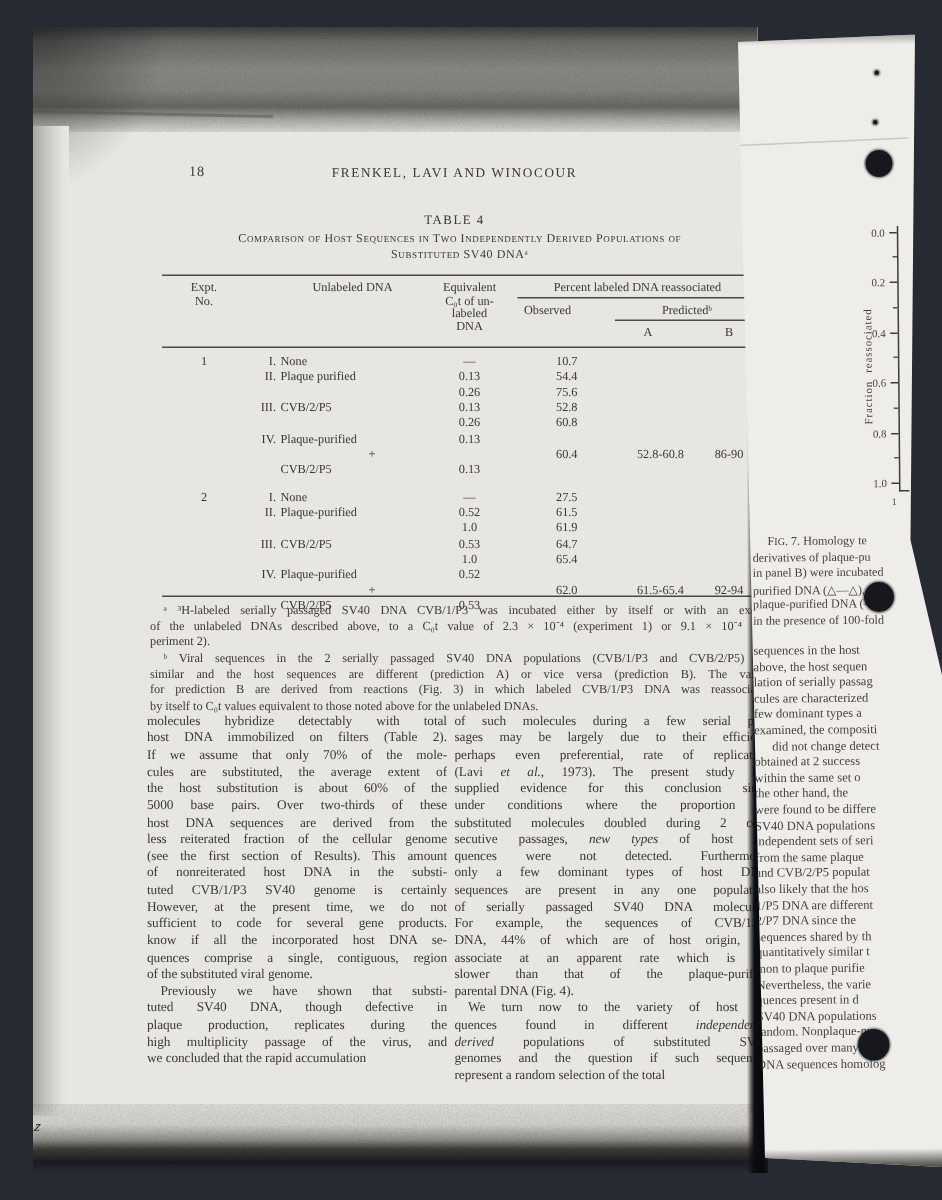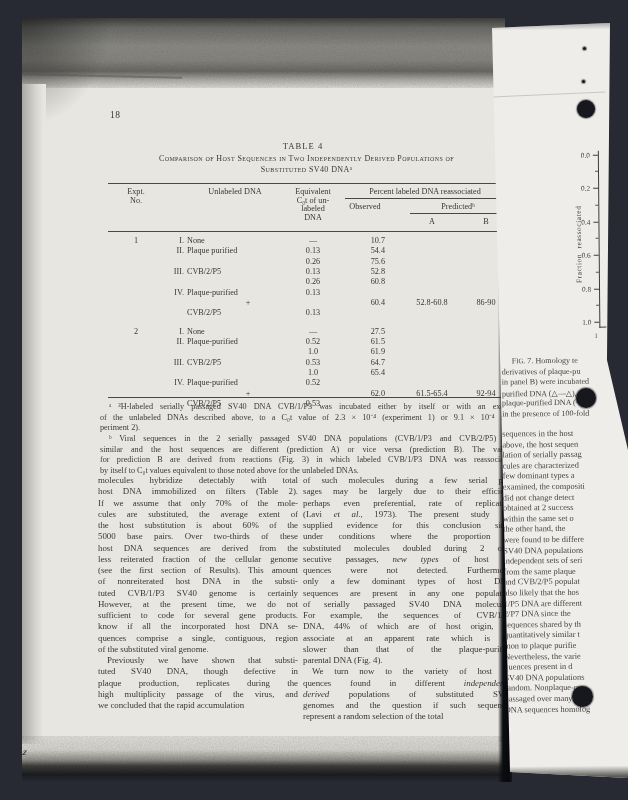--- a/index.html
+++ b/index.html
@@ -15,38 +15,38 @@
   .band-corner{position:absolute;left:0;top:0;width:90px;height:110px;
         background:radial-gradient(ellipse at 0% 0%,rgba(25,25,25,.55),rgba(25,25,25,0) 70%);}
   .crease{position:absolute;left:0;top:57px;width:160px;height:2px;background:#54534e;opacity:.5;transform:rotate(1.2deg);}
   .band-left{position:absolute;left:0;top:66px;width:24px;height:660px;
         background:linear-gradient(90deg,#aaa8a3,#d5d3ce 55%,#e8e6e1 90%);}
   .band-bottom{position:absolute;left:0;bottom:0;width:100%;height:46px;
         background:linear-gradient(180deg,rgba(232,230,225,0) 0%,#dcdad5 30%,#94938c 52%,#403f3c 65%,#1c1d23 84%,#272933 100%);}
   svg.noise{position:absolute;left:0;opacity:.5;mix-blend-mode:multiply;pointer-events:none;}
   .zmark{position:absolute;left:1px;top:728px;font-size:10px;font-style:italic;color:#23231f;transform:skewX(-12deg);}
   
-  .pgnum{position:absolute;left:88px;top:92px;font-size:9.5px;letter-spacing:.5px;}
+  .pgnum{position:absolute;left:104px;top:92px;font-size:9.5px;letter-spacing:.5px;}
   .runhead{position:absolute;left:86px;top:92px;width:390px;text-align:center;font-size:8.8px;letter-spacing:1.1px;}
   .ttitle{position:absolute;left:86px;top:123px;width:390px;text-align:center;font-size:8.6px;letter-spacing:1px;}
   .tcap{position:absolute;left:86px;width:397px;text-align:center;font-size:8px;
         font-variant:small-caps;letter-spacing:.4px;}
   
   .tbl{position:absolute;left:86px;top:163px;width:397px;height:242px;font-size:8.2px;color:#393734;}
   .rule{position:absolute;background:#4a4843;height:1px;}
   .hcell{position:absolute;text-align:center;white-space:nowrap;}
   .trow{position:absolute;left:0;width:100%;height:10.3px;}
   .tc{position:absolute;top:0;white-space:nowrap;text-align:right;}
   .c-no{left:18px;width:20px;text-align:center;}
   .c-num{left:50px;width:26px;text-align:right;}
   .c-label{left:79px;}
   .c-plus{left:128px;width:24px;text-align:center;}
   .c-cot{left:185px;width:40px;text-align:center;}
   .c-obs{left:237px;width:40px;text-align:right;}
-  .c-a{left:300px;width:48px;text-align:center;}
+  .c-a{left:300px;width:48px;}
   .c-b{left:356px;width:44px;text-align:center;}
   
   .fn{position:absolute;left:78px;width:405px;font-size:8.2px;color:#3c3a36;}
   .fn .jline{width:414px;height:10.6px;line-height:10.6px;}
   
   .bcol{position:absolute;top:457px;font-size:8.9px;color:#3a3835;letter-spacing:-0.05px;}
   .bcol .jline{height:11.25px;line-height:11.25px;}
   .jline{text-align:justify;text-align-last:justify;overflow:hidden;}
   .jlast{text-align-last:auto;}
   .indent{text-indent:9px;}
@@ -97,20 +97,21 @@
     <svg class="noise" width="483" height="40" style="bottom:6px">
       <filter id="nf2">
           <feTurbulence type="fractalNoise" baseFrequency="0.8" numOctaves="2" stitchTiles="stitch"></feTurbulence>
       <feColorMatrix type="matrix" values="0 0 0 0 0.25 0 0 0 0 0.25 0 0 0 0 0.24 0 0 0 0.7 0"></feColorMatrix>
         </filter>
       <rect width="483" height="40" filter="url(#nf2)"></rect>
     </svg>
     <div class="zmark">z</div>
 
     <div class="pgnum">18</div>
+    <div class="runhead">FRENKEL, LAVI AND WINOCOUR</div>
 
     <div class="ttitle">TABLE 4</div>
     <div class="tcap" style="top:136px">Comparison of Host Sequences in Two Independently Derived Populations of</div>
     <div class="tcap" style="top:147px">Substituted SV40 DNAᵃ</div>
 
     <div class="tbl">
       <div class="rule" style="top:2px;left:0;width:397px;height:1.2px"></div>
       <div class="hcell" style="left:8px;top:6px;width:40px">Expt.</div>
       <div class="hcell" style="left:8px;top:14.5px;width:40px">No.</div>
       <div class="hcell" style="left:57px;top:6px;width:140px">Unlabeled DNA</div>
@@ -313,21 +314,21 @@
           <div class="fline fcap" style="left: 12px; top: 357.2px;">in panel B) were incubated</div>
           <div class="fline fcap" style="left: 12px; top: 367.8px;">purified DNA (△—△), or</div>
           <div class="fline fcap" style="left: 12px; top: 378.4px;">plaque-purified DNA (—</div>
           <div class="fline fcap" style="left: 12px; top: 389px;">in the presence of 100-fold</div>
           <div class="fline" style="left: 12px; top: 409px;">sequences in the host</div>
           <div class="fline" style="left: 12px; top: 419.6px;">above, the host sequen</div>
           <div class="fline" style="left: 12px; top: 430.2px;">lation of serially passag</div>
           <div class="fline" style="left: 12px; top: 440.8px;">cules are characterized</div>
           <div class="fline" style="left: 12px; top: 451.4px;">few dominant types a</div>
           <div class="fline" style="left: 12px; top: 462px;">examined, the compositi</div>
-          <div class="fline" style="left: 12px; top: 472.6px;">did not change detect</div>
+          <div class="fline" style="left: 12px; top: 472.6px; padding-left: 12px;">did not change detect</div>
           <div class="fline" style="left: 12px; top: 483.2px;">obtained at 2 success</div>
           <div class="fline" style="left: 12px; top: 493.8px;">within the same set o</div>
           <div class="fline" style="left: 12px; top: 504.4px;">the other hand, the</div>
           <div class="fline" style="left: 12px; top: 515px;">were found to be differe</div>
           <div class="fline" style="left: 12px; top: 525.6px;">SV40 DNA populations</div>
           <div class="fline" style="left: 12px; top: 536.2px;">independent sets of seri</div>
           <div class="fline" style="left: 12px; top: 546.8px;">from the same plaque</div>
           <div class="fline" style="left: 12px; top: 557.4px;">and CVB/2/P5 populat</div>
           <div class="fline" style="left: 12px; top: 568px;">also likely that the hos</div>
           <div class="fline" style="left: 12px; top: 578.6px;">1/P5 DNA are different</div>

